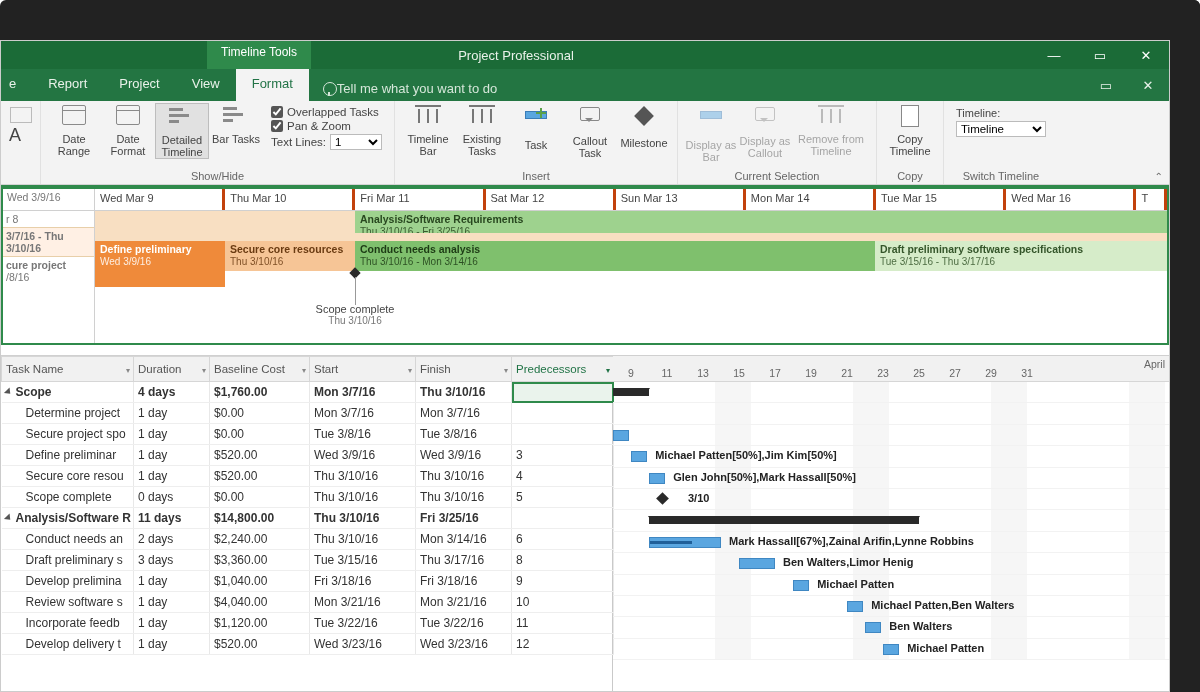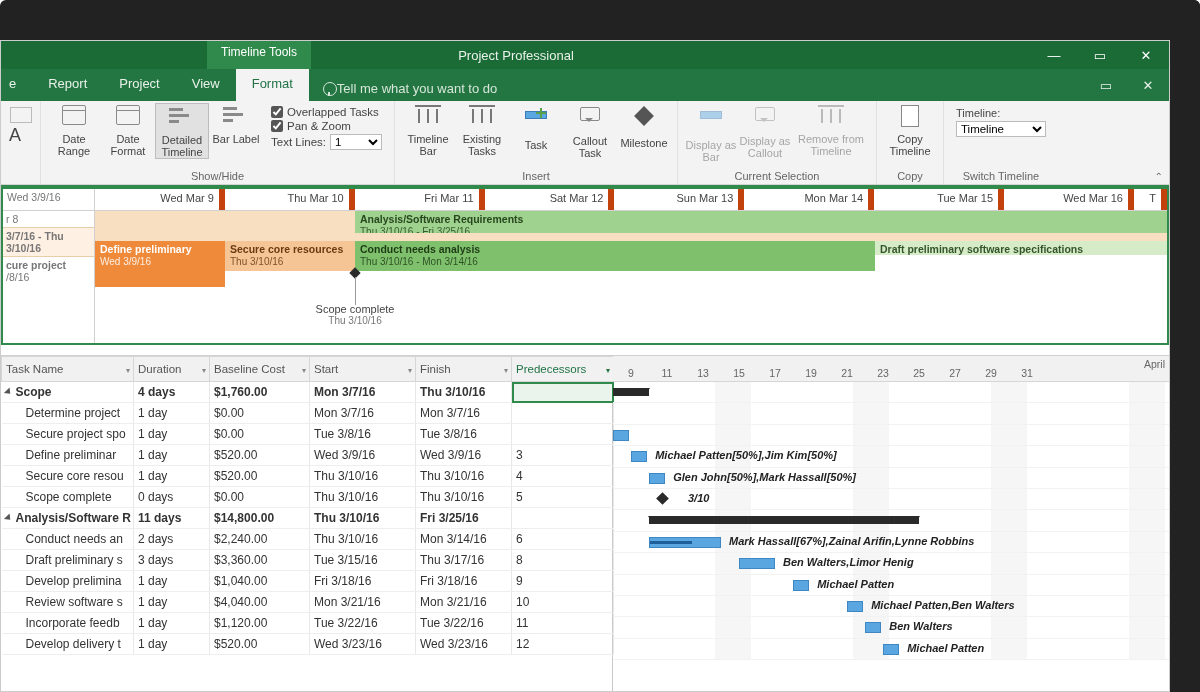--- a/index.html
+++ b/index.html
@@ -59,21 +59,21 @@
   .fontA { font-size:18px; color:#444; padding-left:6px; }
 
   
   .timeline-wrap { border:2px solid #2f8a4b; border-top-width:4px; display:flex; height:160px; }
   .tl-left { width:92px; border-right:1px solid #d0d0d0; font-size:10.5px; color:#777; position:relative; }
   .tl-left .topdate { border-bottom:1px solid #d0d0d0; padding:2px 4px 7px; }
   .tl-left .sel { background:#fff0e4; padding:2px 3px; border-top:1px solid #e8cfa9; border-bottom:1px solid #e8cfa9; }
   .tl-left .sel2 { background:#fff; padding:2px 3px 12px; }
   .tl-main { flex:1; position:relative; }
   .tl-header { height:22px; border-bottom:1px solid #d0d0d0; display:flex; position:relative; }
-  .tl-header div { flex:1; border-right:6px solid #c2410c; padding:3px 5px; font-size:11px; color:#444;text-align:right; }
+  .tl-header div { flex:1; border-right:3px solid #c2410c; padding:3px 5px; font-size:11px; color:#444; }
   .tl-body { position:relative; height:134px; }
   .tl-block { position:absolute; font-size:10.5px; padding:2px 5px; overflow:hidden; white-space:nowrap; }
   .tl-block b { font-weight:600; display:block; }
   .tl-block span { font-size:10px; opacity:.85; }
   .tl-milemark { position:absolute; width:8px; height:8px; background:#2a2a2a; transform:rotate(45deg); }
   .tl-mileline { position:absolute; width:1px; background:#999; }
   .tl-miletxt { position:absolute; font-size:11px; color:#444; text-align:center; }
 
   
   .main-split { display:flex; height:350px; border-top:1px solid #d0d0d0; margin-top:10px; }
@@ -87,21 +87,21 @@
   .grid .tn0 { display:flex; align-items:center; gap:3px; }
   .grid .tn1 { padding-left:20px; }
   .grid .tri { display:inline-block; width:0; height:0; border-top:4px solid transparent; border-bottom:4px solid transparent; border-left:5px solid #555; transform:rotate(45deg); margin-right:2px; }
   .grid td.selcell { outline:2px solid #2f8a4b; outline-offset:-2px; background:#eaf3ec; }
 
   .gantt { flex:1; position:relative; overflow:hidden; }
   .gantt-head { height:26px; border-bottom:1px solid #d6d6d6; background:#f1f1f1; font-size:10.5px; color:#666; position:relative; }
   .gantt-head .month { position:absolute; right:4px; top:2px; }
   .gantt-head .days { position:absolute; left:0; right:0; bottom:2px; display:flex; }
   .gantt-head .days span { width:36px; text-align:center; }
-  .gantt-body { position:relative;font-style:italic; }
+  .gantt-body { position:relative; }
   .gantt-body::before { content:""; position:absolute; left:0; right:0; top:0; bottom:0;
      background:repeating-linear-gradient(90deg, transparent 0 102px, #f6f6f6 102px 138px); }
   .grow { height:21.4px; position:relative; border-bottom:1px solid #f2f2f2; }
   .sumbar { position:absolute; height:8px; top:6px; background:#2a2a2a; }
   .sumbar::before, .sumbar::after { content:""; position:absolute; top:0; width:0; height:0; border-top:7px solid #2a2a2a; border-left:5px solid transparent; border-right:5px solid transparent; }
   .sumbar::before { left:-1px; } .sumbar::after { right:-1px; }
   .bar { position:absolute; height:11px; top:5px; background:#5aa6e0; border:1px solid #3f87c2; }
   .bar .prog { position:absolute; left:0; top:3px; height:3px; background:#1f5f99; }
   .barlbl { position:absolute; top:3px; font-size:11px; font-weight:700; color:#222; white-space:nowrap; }
   .mile { position:absolute; width:9px; height:9px; background:#2a2a2a; transform:rotate(45deg); top:5px; }
@@ -151,21 +151,21 @@
                 <div class="ic-cal"></div>
               </div><span>Date Range</span></div>
           <div class="btn-lg drop"><div class="ic">
                 <div class="ic-cal"></div>
               </div><span>Date Format</span></div>
           <div class="btn-lg sel"><div class="ic">
                 <div class="ic-bars"></div>
               </div><span>Detailed Timeline</span></div>
           <div class="btn-lg drop"><div class="ic">
                 <div class="ic-bars"></div>
-              </div><span>Bar Label</span></div>
+              </div><span>Bar Tasks</span></div>
           <div style="padding:2px 6px 0 8px">
             <label class="chkline">
                 <input type="checkbox" checked="" style="">
                 <span>Overlapped Tasks</span>
               </label>
             <label class="chkline">
                 <input type="checkbox" checked="" style="">
                 <span>Pan &amp; Zoom</span>
               </label>
             <div class="chkline">
@@ -265,21 +265,21 @@
           </div>
           <div class="tl-block" style="left:0;top:30px;width:130px;height:46px;background:#ef8a3a;color:#fff">
             <b>Define preliminary</b><span>Wed 3/9/16</span>
           </div>
           <div class="tl-block" style="left:130px;top:30px;width:130px;height:30px;background:#f6c596;color:#6a3b12">
             <b>Secure core resources</b><span>Thu 3/10/16</span>
           </div>
           <div class="tl-block" style="left:260px;top:30px;width:520px;height:30px;background:#7fc06d;color:#1d3b15">
             <b>Conduct needs analysis</b><span>Thu 3/10/16 - Mon 3/14/16</span>
           </div>
-          <div class="tl-block" style="left:780px;top:30px;right:0;height:14px;background:#d6ecc9;color:#34552a">
+          <div class="tl-block" style="left:780px;top:30px;right:0;height:30px;background:#d6ecc9;color:#34552a">
             <b>Draft preliminary software specifications</b><span>Tue 3/15/16 - Thu 3/17/16</span>
           </div>
           <div class="tl-milemark" style="left:256px;top:58px"></div>
           <div class="tl-mileline" style="left:260px;top:66px;height:28px"></div>
           <div class="tl-miletxt" style="left:200px;top:92px;width:120px">
             <div>Scope complete</div>
             <div style="font-size:10px;color:#777">Thu 3/10/16</div>
           </div>
         </div>
       </div>

